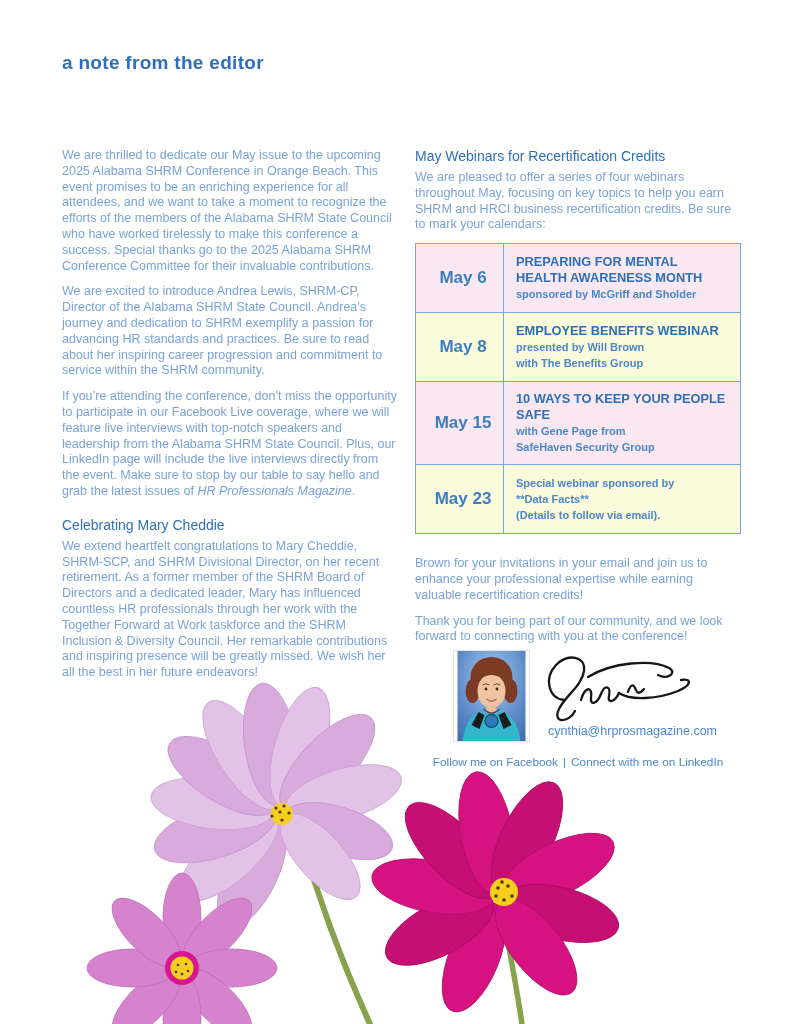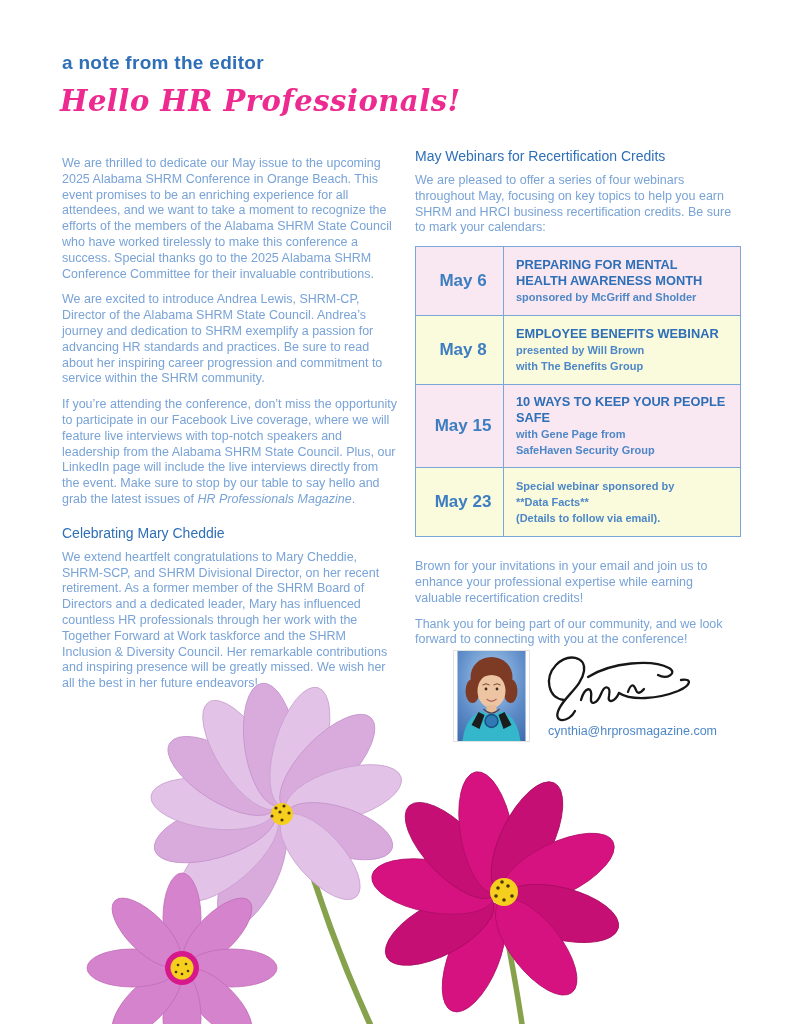--- a/index.html
+++ b/index.html
@@ -11,21 +11,21 @@
     position:absolute;left:62px;top:52px;font-size:19px;letter-spacing:.3px;
     color:var(--accent-blue);font-weight:bold;
   }
   .script-title{
     position:absolute;left:60px;top:84px;font-family:"DejaVu Serif",serif;
     font-style:italic;font-weight:bold;font-size:29px;color:var(--pink);letter-spacing:.5px;
   }
   .col{position:absolute;top:148px;font-size:12.5px;line-height:15.8px;color:var(--body-blue);}
   .col-left{left:62px;width:336px;}
   .col-right{left:415px;width:326px;}
-  .col p{margin:8px 0 10px 0;}
+  .col p{margin:0 0 10px 0;}
   .subhead{color:var(--accent-blue);font-weight:normal;font-size:14px;line-height:17px;margin:0 0 5px 0;}
   .mary-head{margin-top:17px;}
   .wtable{width:100%;border-collapse:collapse;margin:9px 0 22px 0;}
   .wtable td{border:1.6px solid var(--table-border-blue);}
   .wtable td.date{width:78px;text-align:center;font-weight:bold;font-size:17px;color:var(--date-blue);padding-left:8px;}
   .wtable td.details{padding:9px 10px 9px 12px;height:69px;box-sizing:border-box;vertical-align:middle;}
   .row-pink{background:var(--row-pink);}
   .row-yellow{background:var(--row-yellow);}
   .wtitle{font-weight:bold;color:var(--accent-blue);font-size:12.8px;line-height:16px;}
   .wtitle:empty{display:none;}
@@ -50,21 +50,20 @@
   .anther{fill:#4a3508;}
   .sig-path{fill:none;stroke:var(--signature-black);stroke-width:2.3;stroke-linecap:round;stroke-linejoin:round;}
   i{font-style:italic;}
 </style>
 </head>
 <body>
 
 <div class="page">
 
   <div class="kicker">a note from the editor</div>
-  <div class="script-title">Hello HR Professionals!</div>
 
   <div class="col col-left">
     <p>We are thrilled to dedicate our May issue to the upcoming 2025 Alabama SHRM Conference in Orange Beach. This event promises to be an enriching experience for all attendees, and we want to take a moment to recognize the efforts of the members of the Alabama SHRM State Council who have worked tirelessly to make this conference a success. Special thanks go to the 2025 Alabama SHRM Conference Committee for their invaluable contributions.</p>
     <p>We are excited to introduce Andrea Lewis, SHRM-CP, Director of the Alabama SHRM State Council. Andrea’s journey and dedication to SHRM exemplify a passion for advancing HR standards and practices. Be sure to read about her inspiring career progression and commitment to service within the SHRM community.</p>
     <p><span>If you’re attending the conference, don’t miss the opportunity to participate in our Facebook Live coverage, where we will feature live interviews with top-notch speakers and leadership from the Alabama SHRM State Council. Plus, our LinkedIn page will include the live interviews directly from the event. Make sure to stop by our table to say hello and grab the latest issues of </span><i>HR Professionals Magazine</i><span>.</span></p>
     <div class="subhead mary-head">Celebrating Mary Cheddie</div>
     <p>We extend heartfelt congratulations to Mary Cheddie, SHRM-SCP, and SHRM Divisional Director, on her recent retirement. As a former member of the SHRM Board of Directors and a dedicated leader, Mary has influenced countless HR professionals through her work with the Together Forward at Work taskforce and the SHRM Inclusion &amp; Diversity Council. Her remarkable contributions and inspiring presence will be greatly missed. We wish her all the best in her future endeavors!</p>
   </div>
 
   <div class="col col-right">
@@ -145,20 +144,23 @@
         <svg width="172" height="74" viewBox="0 0 172 74">
           <path class="sig-path" d="M28,50 C12,48 8,28 20,15 C32,3 50,6 48,21 C46,36 29,46 23,59 C16,74 33,73 39,61"></path>
           <path class="sig-path" d="M45,50 C49,36 57,36 55,48 C54,56 61,54 65,44 C69,34 75,36 73,46 C71,54 79,52 83,43"></path>
           <path class="sig-path" d="M52,27 C76,12 116,9 133,18 C142,23 131,30 122,25"></path>
           <path class="sig-path" d="M83,43 C95,51 122,49 142,41 C156,35 156,28 145,30"></path>
           <path class="sig-path" d="M92,42 q4,-12 8,-2 q2,6 8,-1"></path>
         </svg>
         <div class="email">cynthia@hrprosmagazine.com</div>
       </div>
     </div>
+    <div class="social">
+      <span>Follow me on Facebook</span><span class="sep">|</span><span>Connect with me on LinkedIn</span>
+    </div>
   </div>
 
   <svg class="flowers" width="789" height="384" viewBox="0 0 789 384">
 
     <g transform="translate(280,172)">
       <path class="stem" stroke-width="6" d="M20,22 Q48,120 90,212"></path>
       <g>
         <ellipse class="petalA" transform="rotate(-155) translate(0,-66)" rx="26" ry="60"></ellipse>
         <ellipse class="petalA2" transform="rotate(-131) translate(0,-68)" rx="25" ry="62"></ellipse>
         <ellipse class="petalA" transform="rotate(-107) translate(0,-68)" rx="26" ry="63"></ellipse>

